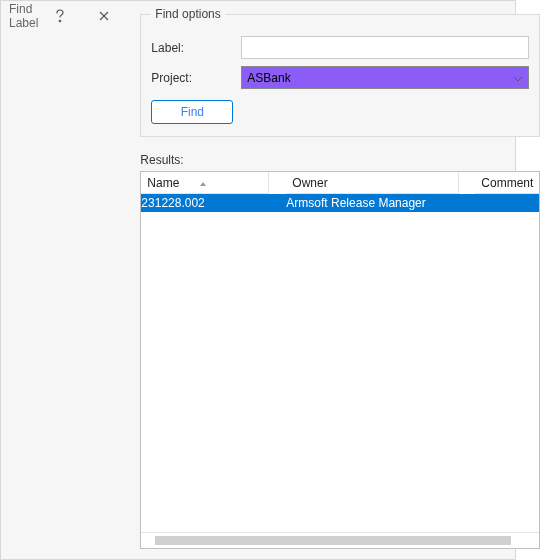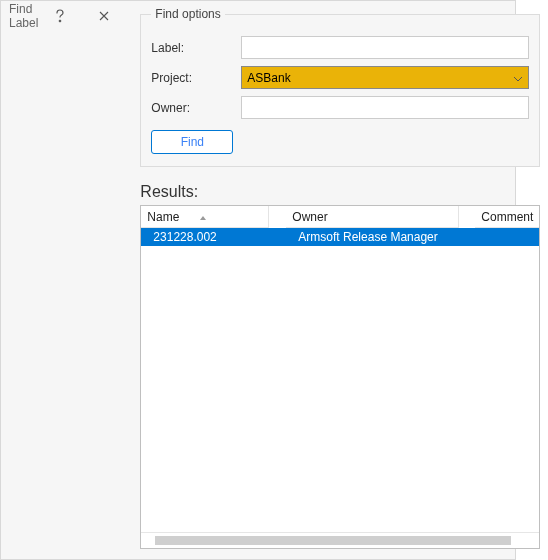--- a/index.html
+++ b/index.html
@@ -45,38 +45,38 @@
   .text-input {
     width: 100%; height: 23px;
     border: 1px solid #ccc; background: #fff;
     font-size: 12px; padding: 2px 4px;
   }
   .select-wrap {
     position: relative; width: 100%;
   }
   .select {
     width: 100%; height: 23px;
-    border: 1px solid #888; background: #eab308;
+    border: 1px solid #888; background: #8b5cf6;
     font-size: 12px; padding: 2px 20px 2px 5px;
     display: flex; align-items: center; text-align: right;
   }
   .select .chevron {
     position: absolute; right: 6px; top: 50%; transform: translateY(-50%);
     pointer-events: none;
   }
   .find-btn {
     width: 82px; height: 24px;
     background: #fff;
     border: 1px solid #0078d4;
     color: #3b82f6; font-size: 12px;
     border-radius: 3px;
     margin-top: 4px;
   }
   .results-label {
-    font-size: 16px; color: #333;
+    font-size: 12px; color: #333;
     margin: 4px 0 4px 0;
   }
   .results-box {
     flex: 1;
     border: 1px solid #bfbfbf;
     background: #fff;
     display: flex; flex-direction: column;
     overflow: hidden;
   }
   .grid-header {
@@ -104,21 +104,21 @@
     position: relative;
   }
   .grid-row {
     display: flex; height: 18px;
     font-size: 12px;
     align-items: center;
   }
   .grid-row.selected {
     background: #0078d4; color: #fff;
   }
-  .grid-row .cell { padding: 0 12px; overflow: hidden; white-space: nowrap; }
+  .grid-row .cell { padding: 0 0; overflow: hidden; white-space: nowrap; }
   .grid-row .cell.col-comment { flex: 1; }
   .hscroll {
     height: 16px;
     border-top: 1px solid #e6e6e6;
     background: #fff;
     position: relative;
     padding: 2px 14px;
   }
   .hscroll .thumb {
     position: absolute;
@@ -179,26 +179,20 @@
               <span class="chevron">
                 <svg width="10" height="6" viewBox="0 0 10 6">
                     <path d="M1 1 L5 5 L9 1" stroke="#555" fill="none" stroke-width="1"></path>
                   </svg>
               </span>
             </div>
           </div>
         </div>
       </div>
 
-      <div class="row">
-        <label>Owner:</label>
-        <div class="field">
-          <input type="text" class="text-input" value="" style="">
-        </div>
-      </div>
 
       <button class="find-btn">Find</button>
     </fieldset>
 
     <div class="results-label">Results:</div>
 
     <div class="results-box">
       <div class="grid-header">
         <div class="col col-name">
           <span>Name</span>

